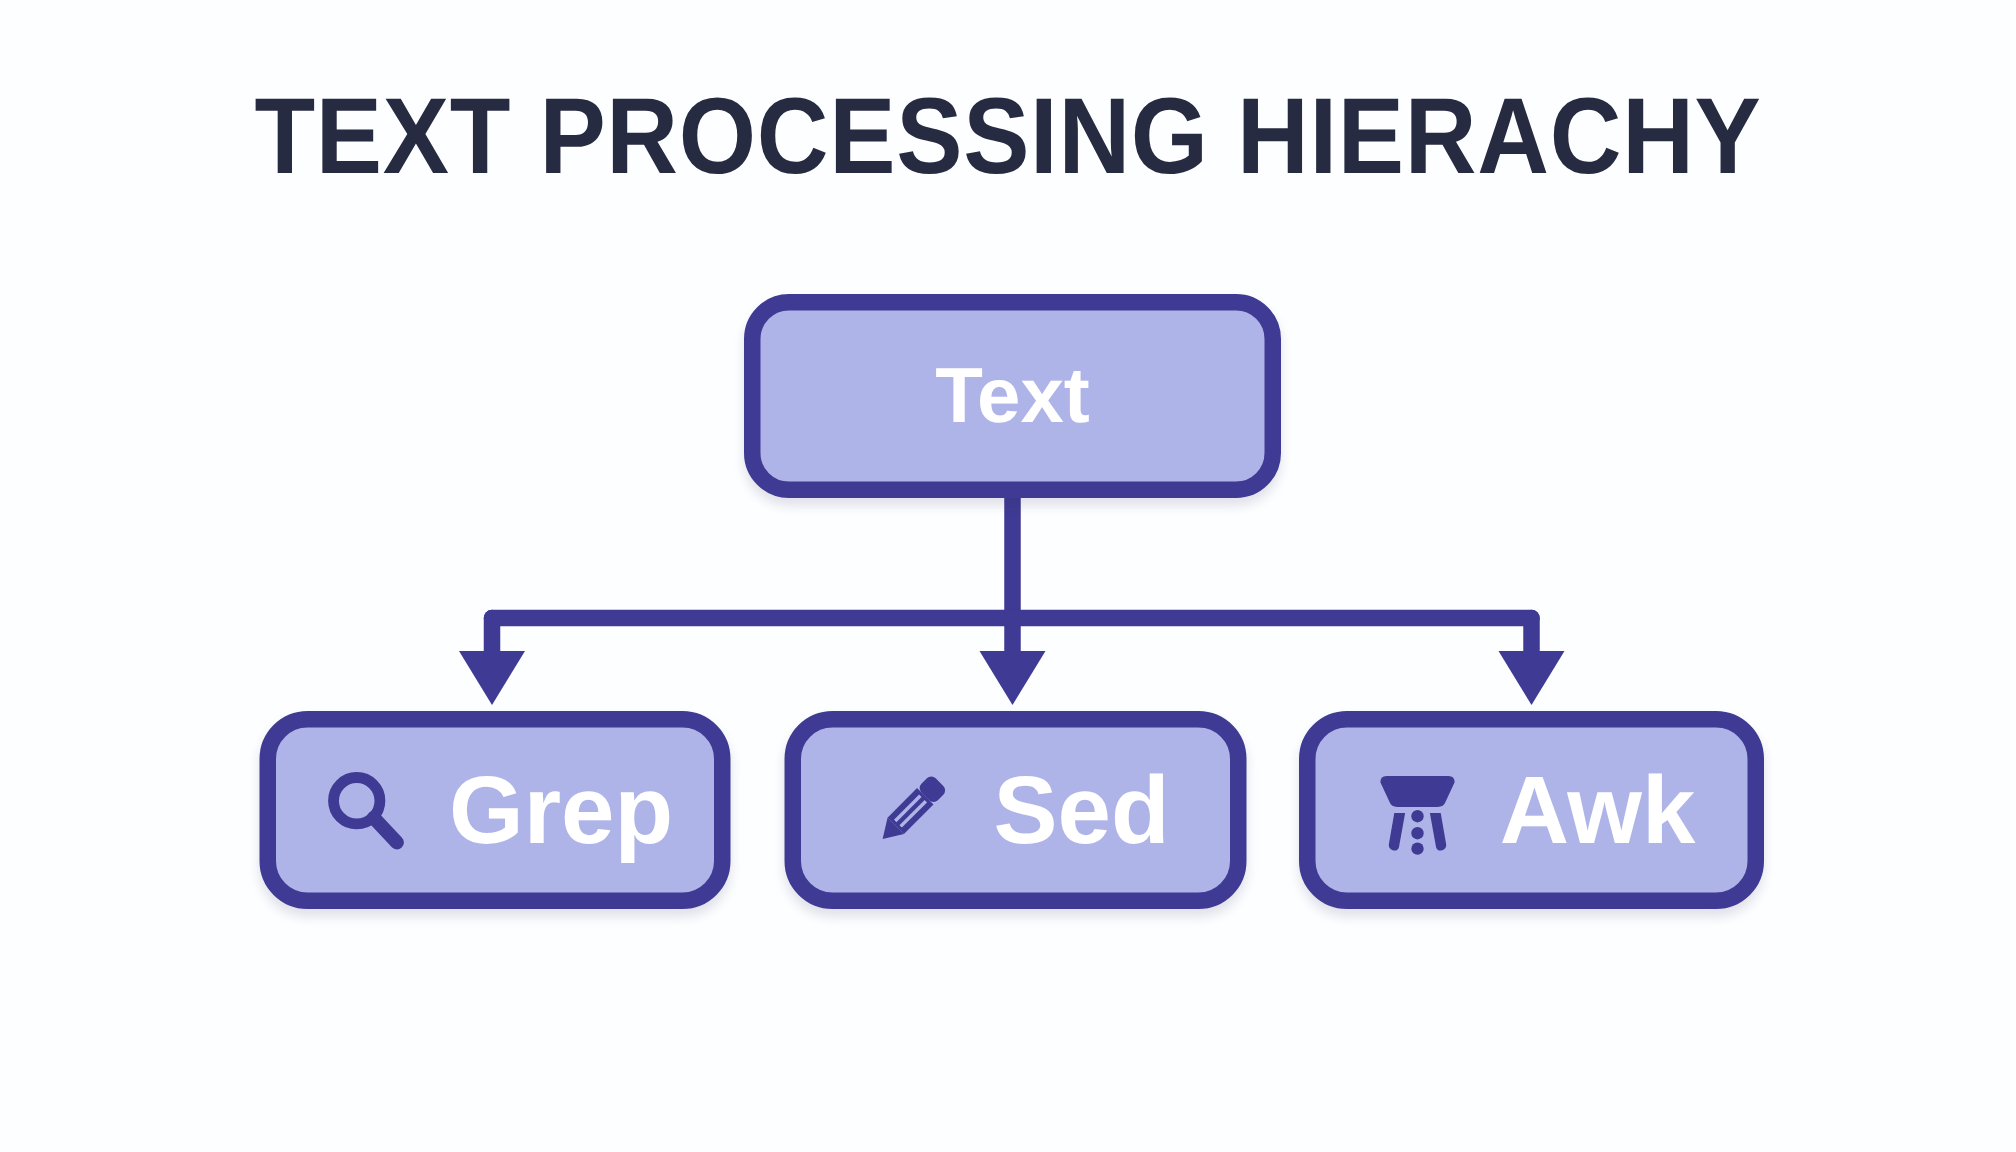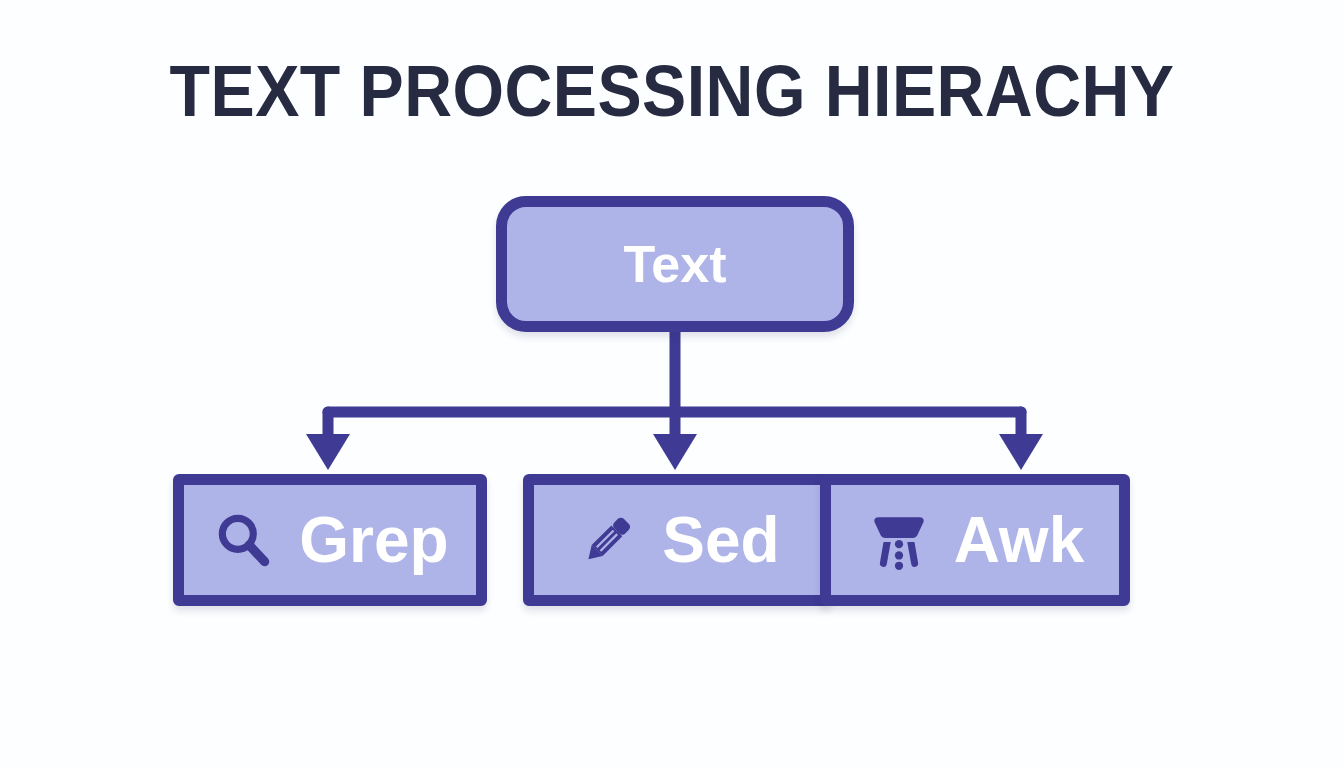--- a/index.html
+++ b/index.html
@@ -82,21 +82,21 @@
   }
   #node-text .node-label {
     font-size: 52px;
     line-height: 70px;
   }
 
   
   .leaf {
     top: 474px;
     height: 132px;
-    border-radius: 6px;
+    border-radius: 32px;
     padding: 4px 16px;
   }
   .leaf .node-label {
     font-size: 64px;
     line-height: 64px;
   }
   .leaf .leaf-inner {
     display: flex;
     align-items: center;
     justify-content: center;
@@ -105,21 +105,21 @@
   }
   .leaf-icon {
     flex: 0 0 auto;
     width: 66px;
     height: 66px;
     display: block;
   }
 
   #node-grep { left: 173px; width: 314px; }
   #node-sed  { left: 523px; width: 308px; }
-  #node-awk  { left: 820px; width: 310px; text-align: right; }
+  #node-awk  { left: 866px; width: 310px; text-align: right; }
 </style>
 </head>
 <body>
 
 <div id="canvas">
 
   <div id="title">TEXT PROCESSING HIERACHY</div>
 
   <svg id="connectors" viewBox="0 0 1344 768" width="1344" height="768" xmlns="http://www.w3.org/2000/svg">
     <g fill="none" stroke="#3f3a93" stroke-width="11" stroke-linecap="round" stroke-linejoin="round">

